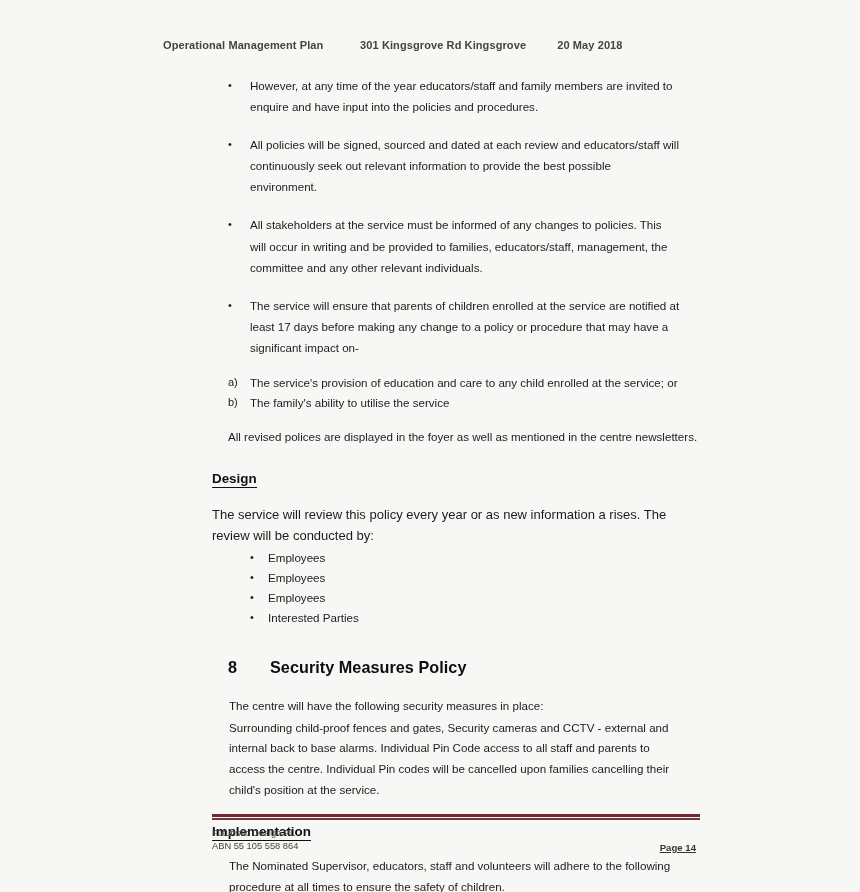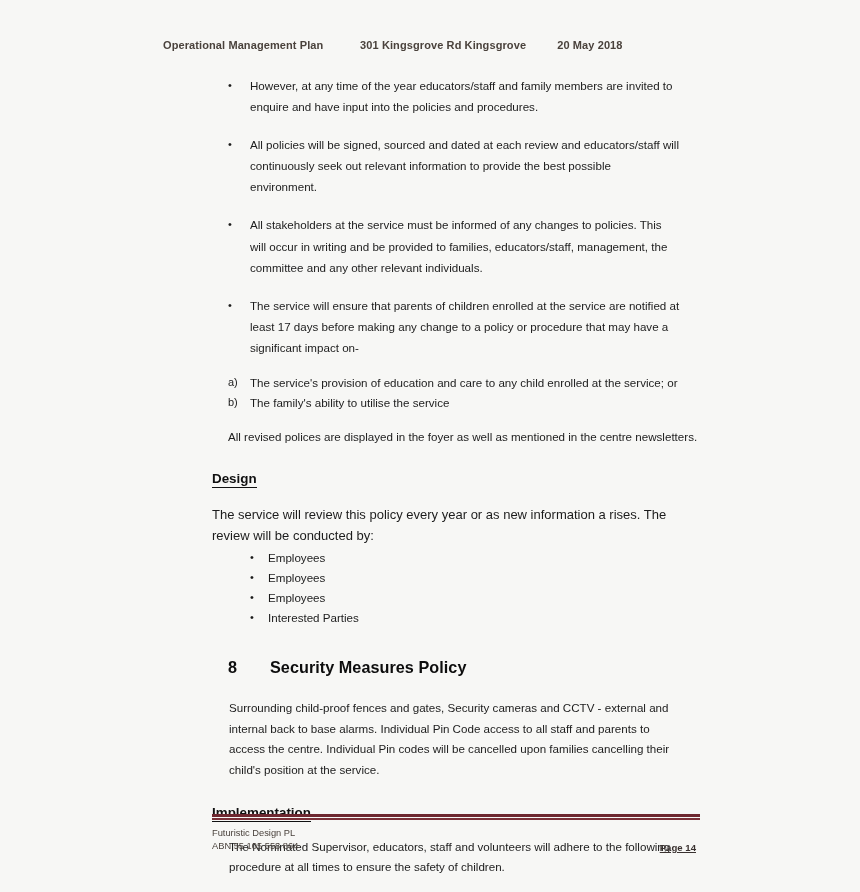--- a/index.html
+++ b/index.html
@@ -160,21 +160,21 @@
   .policy-heading .ttl { flex: 1 1 auto; }
 
   .para-body {
     margin: 20px 0 0 0;
     padding-left: 229px;
     padding-right: 180px;
     font-size: 11.6px;
     line-height: 1.62;
     color: #1c1c1c;
   }
-  .para-body.tight { margin-top: 21px; line-height: 1.78; }
+  .para-body.tight { margin-top: 2px; line-height: 1.78; }
 
   .para-impl {
     margin: 15px 0 0 0;
     padding-left: 229px;
     padding-right: 180px;
     font-size: 11.6px;
     line-height: 1.78;
     color: #1c1c1c;
   }
 
@@ -287,20 +287,21 @@
       <li class="sub-bullet-item">
         <span class="bullet-dot">•</span>
         <span>Interested Parties</span>
       </li>
     </ul>
 
     <h1 class="policy-heading">
       <span class="num">8</span>
       <span class="ttl">Security Measures Policy</span>
     </h1>
+    <p class="para-body">The centre will have the following security measures in place:</p>
     <p class="para-body tight">Surrounding child-proof fences and gates, Security cameras and CCTV - external and internal back to base alarms. Individual Pin Code access to all staff and parents to access the centre. Individual Pin codes will be cancelled upon families cancelling their child's position at the service.</p>
 
     <h2 class="section-heading">
       <span>Implementation</span>
     </h2>
     <p class="para-impl">The Nominated Supervisor, educators, staff and volunteers will adhere to the following procedure at all times to ensure the safety of children.</p>
 
   </div>
 
   <div class="doc-footer">

